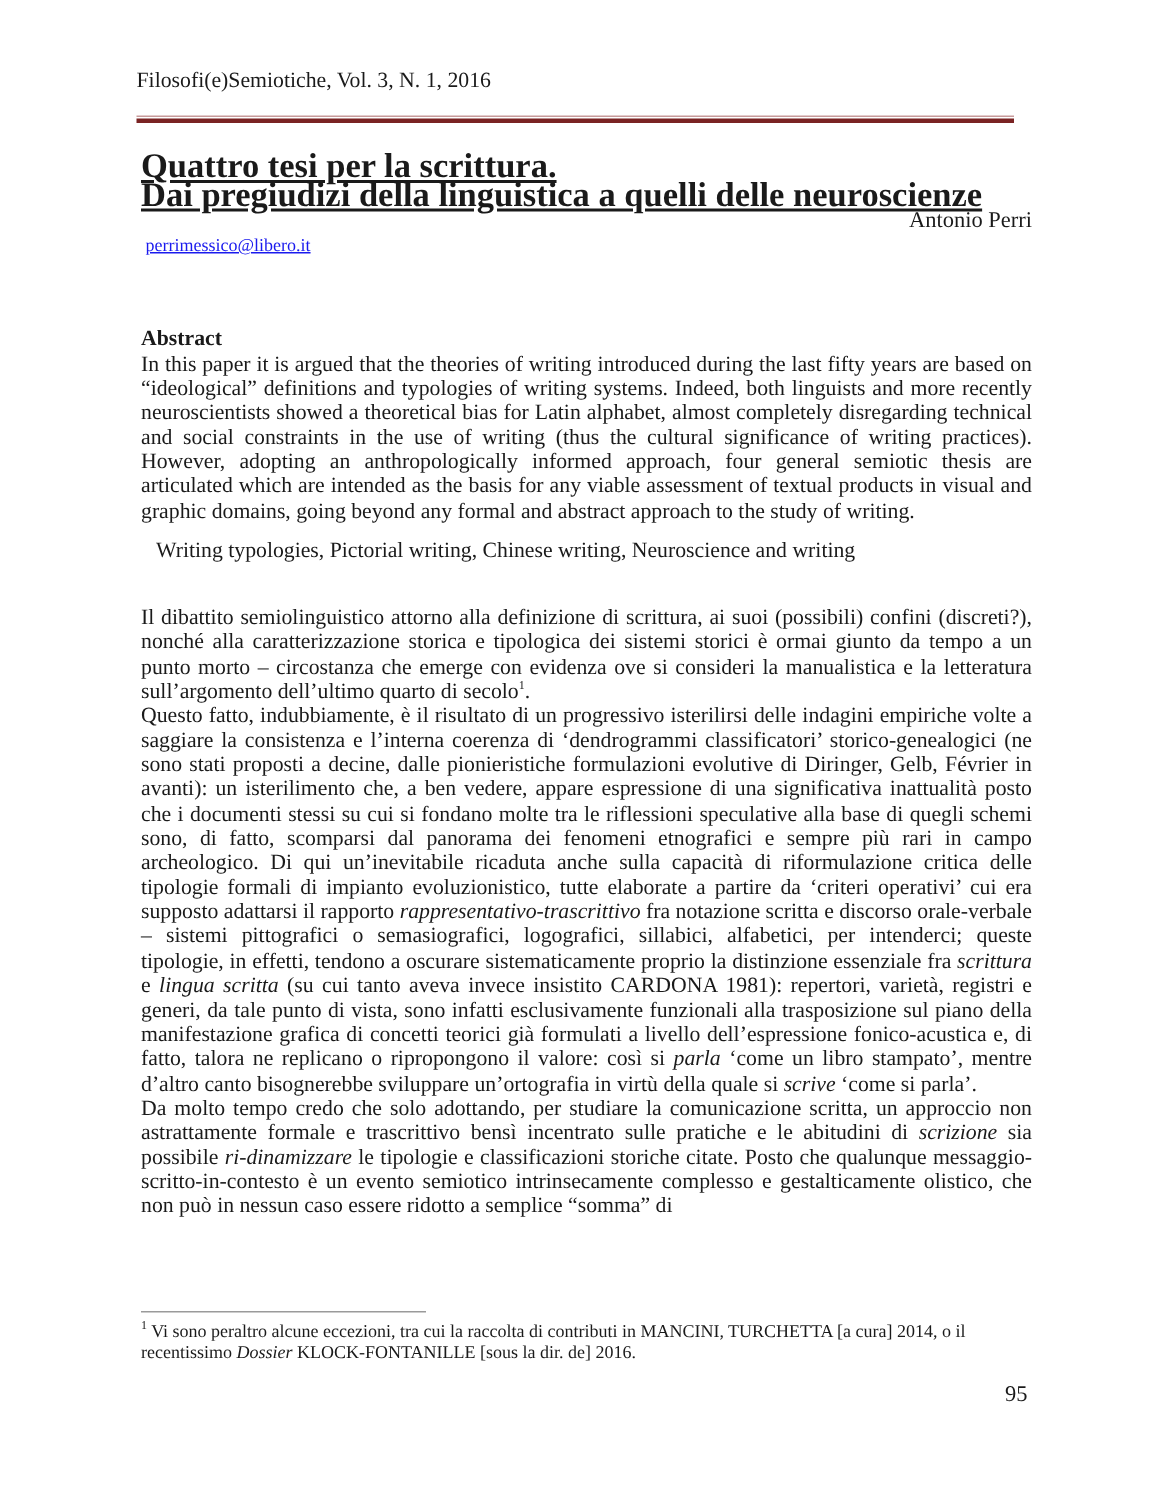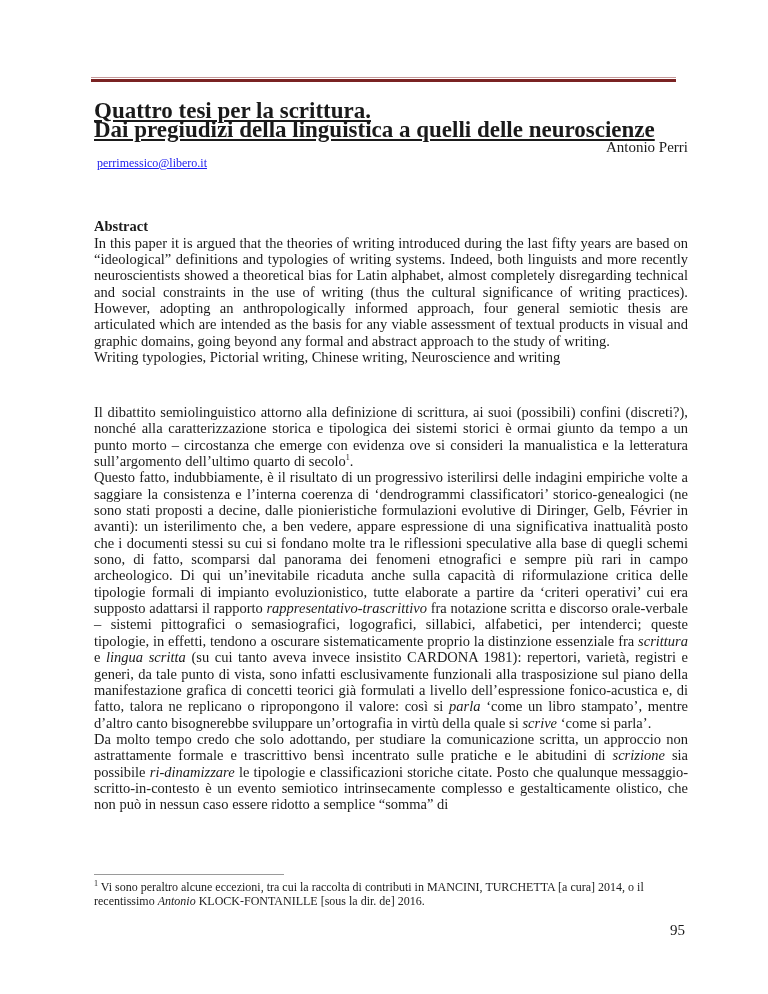--- a/index.html
+++ b/index.html
@@ -13,34 +13,35 @@
     .header-rule .thick { height: 3px; background: #7a2323; }
     .content { position: absolute; left: 94px; top: 101px; width: 594px; }
     .title { font-weight: bold; font-size: 23px; line-height: 19px; margin: 0; text-decoration: underline; }
     .author { font-size: 15px; line-height: 17px; margin: 0; text-align: right; }
     .affil { font-size: 12px; line-height: 14px; margin: 0; }
     .email { font-size: 12px; line-height: 14px; margin: 0; padding-left: 3px; }
     .email a { color: #1a1aee; text-decoration: underline; }
     .section-head { font-weight: bold; font-size: 14.5px; line-height: 16.5px; margin: 0; }
     .para { font-size: 14.5px; line-height: 16.35px; text-align: justify; margin: 0; }
     .abstract { position: absolute; left: 94px; top: 218px; width: 594px; }
-    .keywords { font-size: 14.5px; line-height: 16.35px; margin: 0; }
+    .keywords { font-size: 14.5px; line-height: 16.35px; margin: 10px; }
     .intro { position: absolute; left: 94px; top: 404px; width: 594px; }
     sup { font-size: 8px; line-height: 0; vertical-align: super; }
     i { font-style: italic; }
     .fn-rule { position: absolute; left: 94px; top: 874px; width: 190px; height: 1px; background: #9a9a9a; }
     .footnote { position: absolute; left: 94px; top: 880px; width: 594px; font-size: 12px; line-height: 14px; margin: 0; }
     .pagenum { position: absolute; left: 670px; top: 922px; font-size: 15px; }
   </style>
 </head>
 <body>
 
 <div class="page">
 
   <div class="header">
+    <div>Filosofi(e)Semiotiche, Vol. 3, N. 1, 2016</div>
   </div>
   <div class="header-rule">
     <div class="thin" style="background: rgb(199, 154, 154);"></div>
       <div class="gap"></div>
       <div class="thick" style="background: rgb(122, 35, 35);"></div>
   </div>
 
   <div class="content">
     <p class="title">Quattro tesi per la scrittura.</p>
     <p class="title">Dai pregiudizi della linguistica a quelli delle neuroscienze</p>
@@ -54,16 +55,16 @@
     <p class="keywords">Writing typologies, Pictorial writing, Chinese writing, Neuroscience and writing</p>
   </div>
 
   <div class="intro">
     <p class="para"><span>Il dibattito semiolinguistico attorno alla definizione di scrittura, ai suoi (possibili) confini (discreti?), nonché alla caratterizzazione storica e tipologica dei sistemi storici è ormai giunto da tempo a un punto morto – circostanza che emerge con evidenza ove si consideri la manualistica e la letteratura sull’argomento dell’ultimo quarto di secolo</span><sup>1</sup><span>.</span></p>
     <p class="para"><span>Questo fatto, indubbiamente, è il risultato di un progressivo isterilirsi delle indagini empiriche volte a saggiare la consistenza e l’interna coerenza di ‘dendrogrammi classificatori’ storico-genealogici (ne sono stati proposti a decine, dalle pionieristiche formulazioni evolutive di Diringer, Gelb, Février in avanti): un isterilimento che, a ben vedere, appare espressione di una significativa inattualità posto che i documenti stessi su cui si fondano molte tra le riflessioni speculative alla base di quegli schemi sono, di fatto, scomparsi dal panorama dei fenomeni etnografici e sempre più rari in campo archeologico. Di qui un’inevitabile ricaduta anche sulla capacità di riformulazione critica delle tipologie formali di impianto evoluzionistico, tutte elaborate a partire da ‘criteri operativi’ cui era supposto adattarsi il rapporto </span><i>rappresentativo-trascrittivo</i><span> fra notazione scritta e discorso orale-verbale – sistemi pittografici o semasiografici, logografici, sillabici, alfabetici, per intenderci; queste tipologie, in effetti, tendono a oscurare sistematicamente proprio la distinzione essenziale fra </span><i>scrittura</i><span> e </span><i>lingua scritta</i><span> (su cui tanto aveva invece insistito CARDONA 1981): repertori, varietà, registri e generi, da tale punto di vista, sono infatti esclusivamente funzionali alla trasposizione sul piano della manifestazione grafica di concetti teorici già formulati a livello dell’espressione fonico-acustica e, di fatto, talora ne replicano o ripropongono il valore: così si </span><i>parla</i><span> ‘come un libro stampato’, mentre d’altro canto bisognerebbe sviluppare un’ortografia in  virtù della quale si </span><i>scrive</i><span> ‘come si parla’.</span></p>
     <p class="para"><span>Da molto tempo credo che solo adottando, per studiare la comunicazione scritta, un approccio non astrattamente formale e trascrittivo bensì incentrato sulle pratiche e le abitudini di </span><i>scrizione</i><span> sia possibile </span><i>ri-dinamizzare</i><span> le tipologie e classificazioni storiche citate. Posto che qualunque messaggio-scritto-in-contesto è un evento semiotico intrinsecamente complesso e gestalticamente olistico, che non può in nessun caso essere ridotto a semplice “somma” di</span></p>
   </div>
 
   <div class="fn-rule"></div>
-  <p class="footnote"><sup>1</sup><span> Vi sono peraltro alcune eccezioni, tra cui la raccolta di contributi in MANCINI, TURCHETTA [a cura] 2014, o il recentissimo </span><i>Antonio</i><span> KLOCK-FONTANILLE [sous la dir. de] 2016.</span></p>
+  <p class="footnote"><sup>1</sup><span> Vi sono peraltro alcune eccezioni, tra cui la raccolta di contributi in MANCINI, TURCHETTA [a cura] 2014, o il recentissimo </span><i>Dossier</i><span> KLOCK-FONTANILLE [sous la dir. de] 2016.</span></p>
 
   <div class="pagenum">95</div>
 </div>
 
 </body></html>

